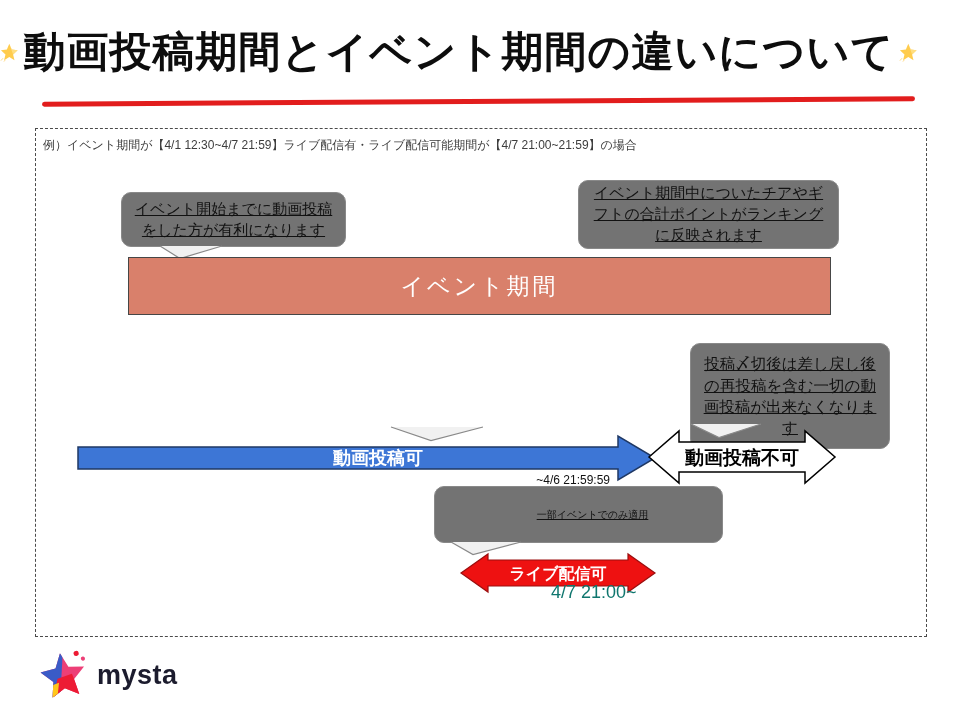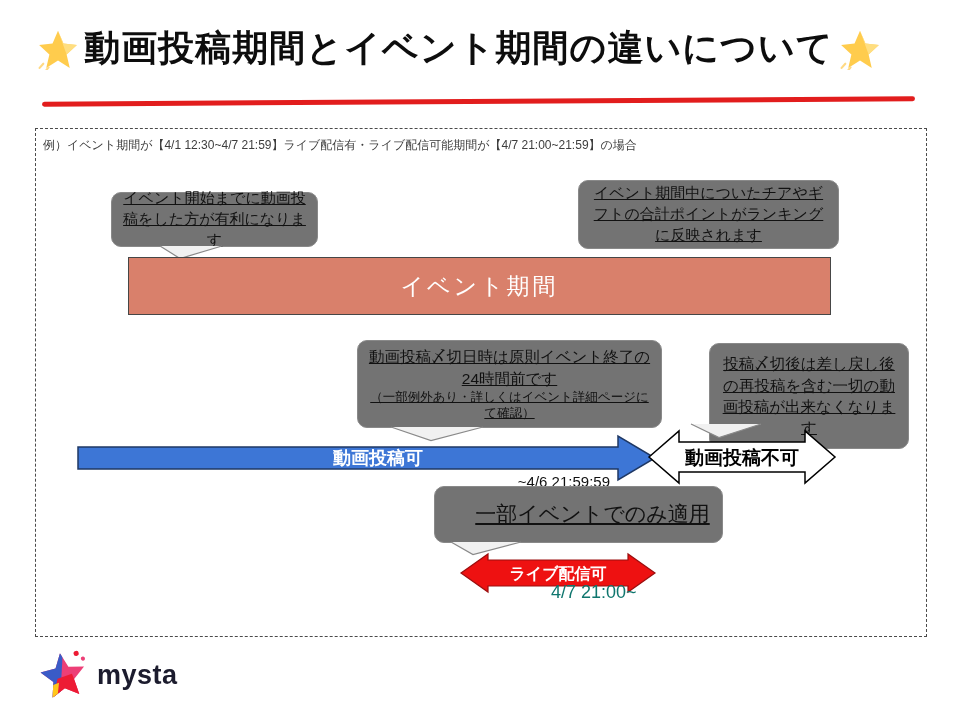--- a/index.html
+++ b/index.html
@@ -1,64 +1,64 @@
 <!DOCTYPE html>
 <html><head>
 <meta charset="utf-8">
 <style>
   * { margin:0; padding:0; box-sizing:border-box; }
   html,body { width:960px; height:720px; }
   body { font-family:"Liberation Sans","DejaVu Sans",sans-serif; background:#fff; overflow:hidden; }
   .slide { position:relative; width:960px; height:720px; background:#ffffff; }
 
   .title-row { position:absolute; top:24px; left:0; width:918px; display:flex; align-items:center; justify-content:center; gap:5px; }
-  .title-text { font-size:36px; font-weight:bold; color:#0d0d0d; letter-spacing:1px; white-space:nowrap; }
+  .title-text { font-size:42px; font-weight:bold; color:#0d0d0d; letter-spacing:1px; white-space:nowrap; }
 
   .divider { position:absolute; top:99px; left:42px; width:873px; height:4.5px;
              background:#E21D1D; border-radius:3px; transform:rotate(-0.35deg); }
 
   .frame { position:absolute; left:35px; top:128px; width:892px; height:509px;
            border:1.5px dashed #4a4a4a; }
 
   .example { position:absolute; left:43px; top:137px; font-size:12px; color:#3d3d3d; white-space:nowrap; }
 
   .bubble { position:absolute; background:#737373; border:1px solid #898989; border-radius:10px;
             display:flex; flex-direction:column; align-items:center; justify-content:center;
             text-align:center; color:#111; line-height:1.38; padding:4px 10px;text-decoration:underline; }
   .bubble .main { font-size:15px; }
   .bubble .sub  { font-size:12.5px; line-height:1.3; }
-  .b1 { left:111px; top:192px; width:207px; height:55px; }
+  .b1 { left:121px; top:192px; width:225px; height:55px; }
   .b2 { left:578px; top:180px; width:261px; height:69px; }
   .b3 { left:357px; top:340px; width:305px; height:88px; }
   .b3 .main { font-size:15.5px; }
-  .b4 { left:709px; top:343px; width:200px; height:106px; }
+  .b4 { left:690px; top:343px; width:200px; height:106px; }
   .b4 .main { font-size:15.5px; }
   .b5 { left:434px; top:486px; width:289px; height:57px; }
-  .b5 .main { font-size:21px;margin-left:28px; }
+  .b5 .main { font-size:10px;margin-left:28px; }
 
   .tail { position:absolute; overflow:visible; }
   .tail path { fill:#F1F1F1; stroke:#898989; stroke-width:1.2; }
   .t1 { left:158px; top:246px; }
   .t3 { left:389px; top:427px; }
   .t4 { left:689px; top:424px; }
   .t5 { left:449px; top:542px; }
 
   .event-bar { position:absolute; left:128px; top:257px; width:703px; height:58px;
                background:#D9806B; border:1.5px solid #464646;
                display:flex; align-items:center; justify-content:center; }
   .event-bar-label { color:#ffffff; font-size:23px; letter-spacing:3px; }
 
   .arrow-svg { position:absolute; overflow:visible; }
   .arr-blue  { left:78px;  top:436px; }
   .arr-white { left:649px; top:431px; }
   .arr-red   { left:461px; top:553px; }
   .arrow-label { font-weight:bold; }
 
   .deadline-label { position:absolute; left:505px; top:473px; width:105px; text-align:right;
-                    font-size:15px; color:#111; }
+                    font-size:12px; color:#111; }
   .live-label { position:absolute; left:551px; top:582px; font-size:18px; color:#0f766e; }
 
   .logo { position:absolute; left:38px; top:652px; display:flex; align-items:center; gap:9px; }
   .logo-star { transform:rotate(-8deg); }
   .logo-text { font-size:27px; font-weight:bold; color:#1c1c2e; letter-spacing:0.5px; }
 </style>
 </head>
 <body>
 
 <div class="slide">
@@ -91,24 +91,20 @@
   </svg>
 
   <div class="bubble b2">
     <span class="main">イベント期間中についたチアやギフトの合計ポイントがランキングに反映されます</span>
   </div>
 
   <div class="event-bar">
     <span class="event-bar-label">イベント期間</span>
   </div>
 
-  <div class="bubble b3">
-    <span class="main">動画投稿〆切日時は原則イベント終了の24時間前です</span>
-    <span class="sub">（一部例外あり・詳しくはイベント詳細ページにて確認）</span>
-  </div>
   <svg class="tail t3" width="96" height="16">
     <path d="M2,0 L42,13.5 L94,0"></path>
   </svg>
 
   <div class="bubble b4">
     <span class="main">投稿〆切後は差し戻し後の再投稿を含む一切の動画投稿が出来なくなります</span>
   </div>
   <svg class="tail t4" width="74" height="16">
     <path d="M2,0 L30,13.5 L72,0"></path>
   </svg>

